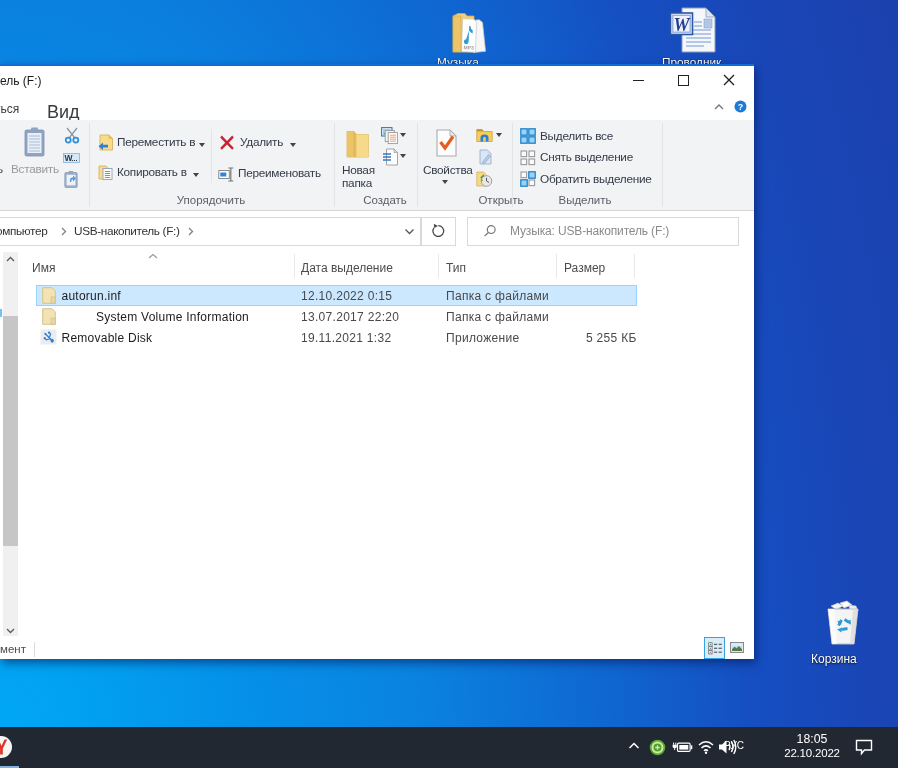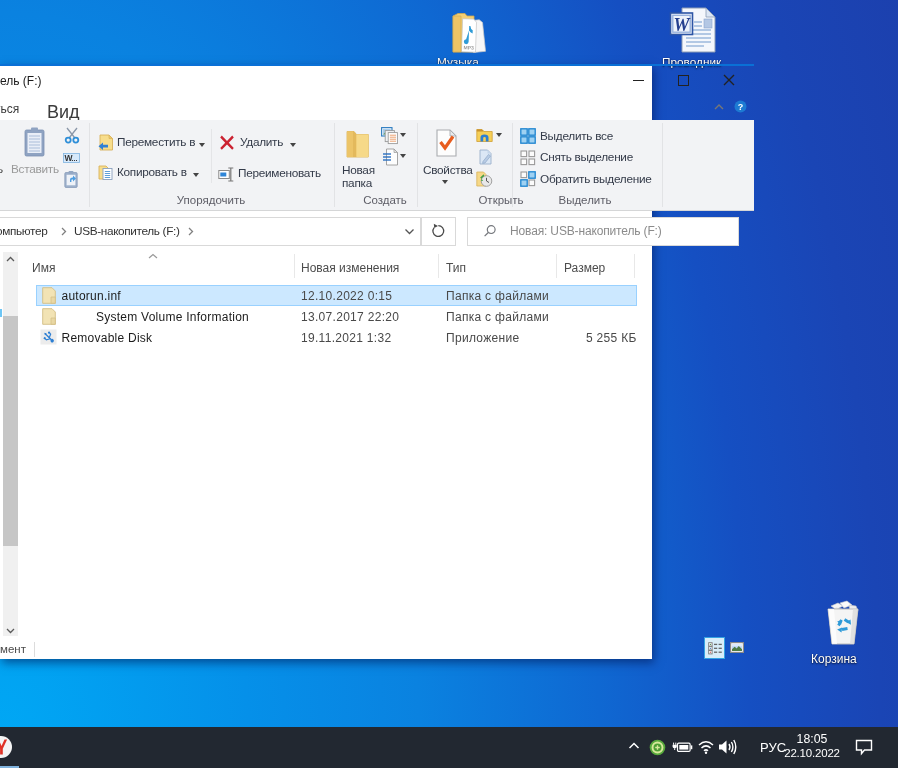--- a/index.html
+++ b/index.html
@@ -2,21 +2,21 @@
 <html><head>
 <meta charset="utf-8">
 <style>
   html,body{margin:0;padding:0;}
   body{width:898px;height:768px;overflow:hidden;position:relative;
     font-family:"Liberation Sans",sans-serif;
     background:radial-gradient(ellipse 1000px 1800px at 0px 768px, #00a9f5 0%, #0590e9 25%, #0a82e0 42%, #0f68d2 60%, #154fc2 75%, #1a45b5 88%, #1c40ae 100%);}
   .abs{position:absolute;}
   .lbl{position:absolute;color:#fff;font-size:11.8px;text-align:left;text-shadow:0 1px 2px rgba(0,0,0,.7),0 0 1px rgba(0,0,0,.45);}
   
-  #win{position:absolute;left:0;top:64px;width:652px;height:595px;background:#fff;box-shadow:2px 4px 9px rgba(0,20,80,0.55);}
+  #win{position:absolute;left:0;top:64px;width:754px;height:595px;background:#fff;box-shadow:2px 4px 9px rgba(0,20,80,0.55);}
   #accent{position:absolute;left:0;top:0;width:754px;height:2px;background:#0a70d6;}
   #ribbon{position:absolute;left:0;top:56px;width:754px;height:90px;background:#f2f3f5;border-bottom:1px solid #d5d6d7;}
   .gsep{position:absolute;top:3px;height:84px;width:1px;background:#e2e3e5;}
   .rtext{position:absolute;font-size:11.8px;letter-spacing:-0.28px;color:#343b49;white-space:nowrap;}
   .rlabel{position:absolute;font-size:11.5px;color:#5d5d66;white-space:nowrap;transform:translateX(-50%);}
   .dd{position:absolute;width:0;height:0;border-left:3.5px solid transparent;border-right:3.5px solid transparent;border-top:4px solid #444;}
   
   .bar{position:absolute;top:153px;height:29px;border:1px solid #d9d9d9;background:#fff;box-sizing:border-box;}
   .crumb{position:absolute;top:160px;font-size:11.8px;letter-spacing:-0.35px;color:#333;white-space:nowrap;}
   
@@ -279,37 +279,37 @@
       <path d="M1.5 1.5 L5.5 5.5 L9.5 1.5" stroke="#555" stroke-width="1.3" fill="none"></path>
     </svg>
   <svg id="icoRefresh" style="left:431px;top:160px" width="15" height="15" viewBox="0 0 15 15">
  <path d="M3.1 3.6 a5.4 5.4 0 1 0 4.2 -2" stroke="#4a4a4a" stroke-width="1.25" fill="none"></path>
  <path d="M2.8 -0.2 L3.2 3.9 L7 2 Z" fill="#4a4a4a"></path>
 </svg>
   <svg id="icoSearch" style="left:482px;top:160.5px" width="13" height="13" viewBox="0 0 13 13">
  <circle cx="9.2" cy="4.6" r="3.9" stroke="#74777c" stroke-width="1.2" fill="none"></circle>
  <line x1="6.3" y1="7.5" x2="2.6" y2="11.2" stroke="#74777c" stroke-width="1.2"></line>
 </svg>
-  <div class="crumb" style="left:510px;color:#8b8b8b;font-size:12px;letter-spacing:-0.15px;">Новая: USB-накопитель (F:)</div>
+  <div class="crumb" style="left:510px;color:#8b8b8b;font-size:12px;letter-spacing:-0.15px;">Музыка: USB-накопитель (F:)</div>
 
   <div class="abs" style="left:3px;top:188px;width:15px;height:384px;background:#f0f0f0;"></div>
   <svg style="left:6px;top:192px" width="9" height="6" viewBox="0 0 9 6">
       <path d="M1 5 L4.5 1.5 L8 5" stroke="#5a5a5a" stroke-width="1.3" fill="none"></path>
     </svg>
   <svg style="left:6px;top:564px" width="9" height="6" viewBox="0 0 9 6">
       <path d="M1 1 L4.5 4.5 L8 1" stroke="#5a5a5a" stroke-width="1.3" fill="none"></path>
     </svg>
   <div class="abs" style="left:3px;top:252px;width:15px;height:230px;background:#c6c6c6;"></div>
   <div class="abs" style="left:0px;top:245px;width:1.5px;height:8px;background:#6ec6f5;"></div>
 
   <div class="hdr" style="left:32px;">Имя</div>
   <svg style="left:148px;top:189px" width="10" height="6" viewBox="0 0 10 6">
       <path d="M1 5 L5 1.5 L9 5" stroke="#9a9a9a" stroke-width="1.2" fill="none"></path>
     </svg>
-  <div class="hdr" style="left:301px;">Новая изменения</div>
+  <div class="hdr" style="left:301px;">Дата выделение</div>
   <div class="hdr" style="left:446px;">Тип</div>
   <div class="hdr" style="left:564px;">Размер</div>
   <div class="hsep" style="left:294px;"></div>
   <div class="hsep" style="left:438px;"></div>
   <div class="hsep" style="left:556px;"></div>
   <div class="hsep" style="left:634px;"></div>
 
   <div class="abs" style="left:36px;top:221px;width:601px;height:21px;background:#cce8ff;border:1px solid #99d1ff;box-sizing:border-box;"></div>
   <svg id="fold1" style="left:42px;top:223px" width="14" height="17" viewBox="0 0 14 17">
  <path d="M0.7 0.7 L10 0.7 L13.3 4 L13.3 16.3 L0.7 16.3 Z" fill="#f2e3b4" stroke="#d3bd84" stroke-width="0.9"></path>
@@ -401,19 +401,19 @@
  <path d="M3.5 8 Q8 3.8 12.5 8" stroke="#fff" stroke-width="1.5" fill="none"></path>
  <path d="M6 10.8 Q8 9 10 10.8" stroke="#fff" stroke-width="1.5" fill="none"></path>
  <circle cx="8" cy="12.8" r="1.2" fill="#fff"></circle>
 </svg>
   <svg id="icoVol" style="left:718px;top:12px" width="22" height="16" viewBox="0 0 22 16">
  <path d="M1 5.5 L4 5.5 L8.5 1.5 L8.5 14.5 L4 10.5 L1 10.5 Z" fill="#fff"></path>
  <path d="M11 5 Q13 8 11 11" stroke="#fff" stroke-width="1.4" fill="none"></path>
  <path d="M13.4 3 Q16.4 8 13.4 13" stroke="#fff" stroke-width="1.4" fill="none"></path>
  <path d="M15.8 1 Q19.8 8 15.8 15" stroke="#fff" stroke-width="1.4" fill="none"></path>
 </svg>
-  <div class="tray" style="left:760px;top:12.8px;font-size:13px;text-align:right;">РУС</div>
+  <div class="tray" style="left:724px;top:12.8px;font-size:10px;text-align:right;">РУС</div>
   <div class="tray" style="left:770px;top:5px;width:84px;text-align:center;font-size:12.3px;">18:05</div>
   <div class="tray" style="left:770px;top:20px;width:84px;text-align:center;font-size:11.5px;letter-spacing:-0.2px;">22.10.2022</div>
   <svg id="icoChat" style="left:855px;top:12px" width="18" height="16" viewBox="0 0 18 16">
  <path d="M1.5 1.5 L16.5 1.5 L16.5 11 L9.5 11 L6.5 14.5 L6.5 11 L1.5 11 Z" fill="none" stroke="#fff" stroke-width="1.4"></path>
 </svg>
 </div>
 
 </body></html>

